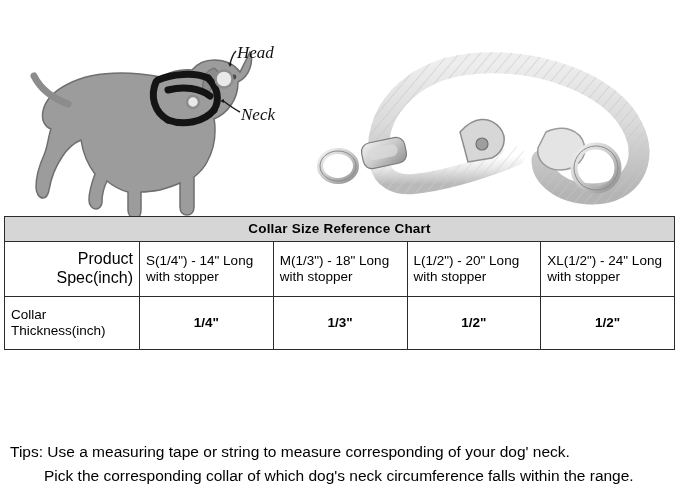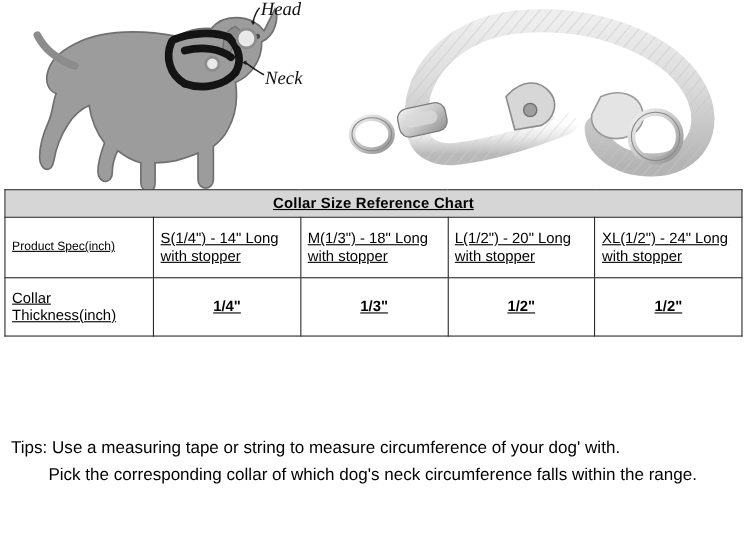--- a/index.html
+++ b/index.html
@@ -20,20 +20,21 @@
     width: 679px;
     height: 504px;
     box-sizing: border-box;
   }
 
   
   .illustrations {
     position: relative;
     width: 679px;
     height: 172px;
+    margin-top: 44px;
   }
 
   .dog-panel {
     position: absolute;
     left: 8px;
     top: 0;
     width: 300px;
     height: 172px;
   }
   .collar-panel {
@@ -49,21 +50,20 @@
     position: absolute;
     left: 4px;
     top: 172px;
     width: 671px;
   }
   table.size-chart {
     border-collapse: collapse;
     width: 671px;
     table-layout: fixed;
     background: #ffffff;
-    text-decoration: underline;
   }
   table.size-chart td, table.size-chart th {
     border: 1px solid #2b2b2b;
     padding: 4px 6px;
     vertical-align: middle;
     font-size: 13.5px;
     line-height: 1.18;
   }
   .chart-title-cell {
     background: #d6d6d6;
@@ -74,21 +74,22 @@
     padding: 6px 0 8px 0;
   }
   .col-spec {
     width: 135px;
   }
   .hdr-row td {
     font-size: 13px;
     height: 46px;
   }
   .hdr-row td.spec-label {
-    font-size: 11px;
+    font-size: 16px;
+    text-align: right;
   }
   .row-label {
     font-size: 13px;
     padding-left: 6px;
   }
   .val {
     text-align: center;
     font-size: 17px;
     font-weight: bold;
   }
@@ -280,17 +281,17 @@
           <td class="val">1/4"</td>
           <td class="val">1/3"</td>
           <td class="val">1/2"</td>
           <td class="val">1/2"</td>
         </tr>
       </tbody>
     </table>
   </div>
 
   <div class="tips">
-    <span>Tips: Use a measuring tape or string to measure circumference of your dog' with.</span>
+    <span>Tips: Use a measuring tape or string to measure corresponding of your dog' neck.</span>
     <span class="line2">Pick the corresponding collar of which dog's neck circumference falls within the range.</span>
   </div>
 
 </div>
 
 </body></html>

